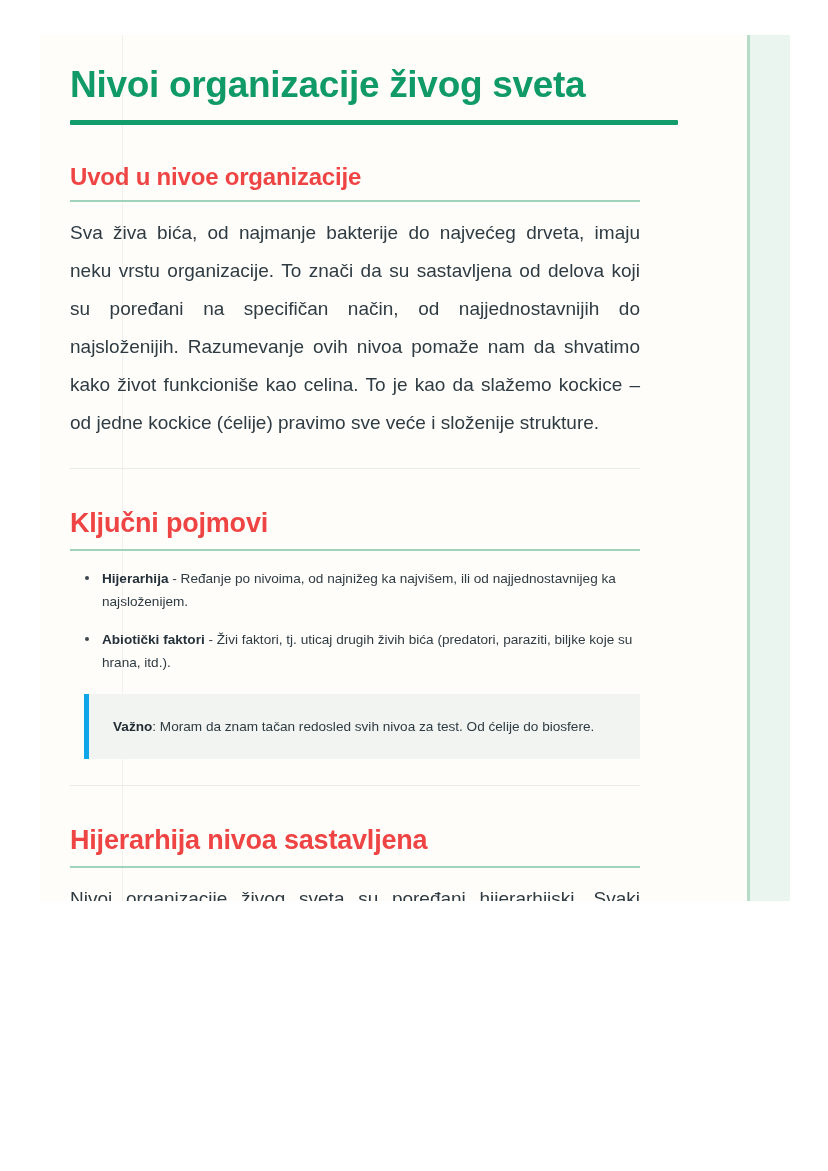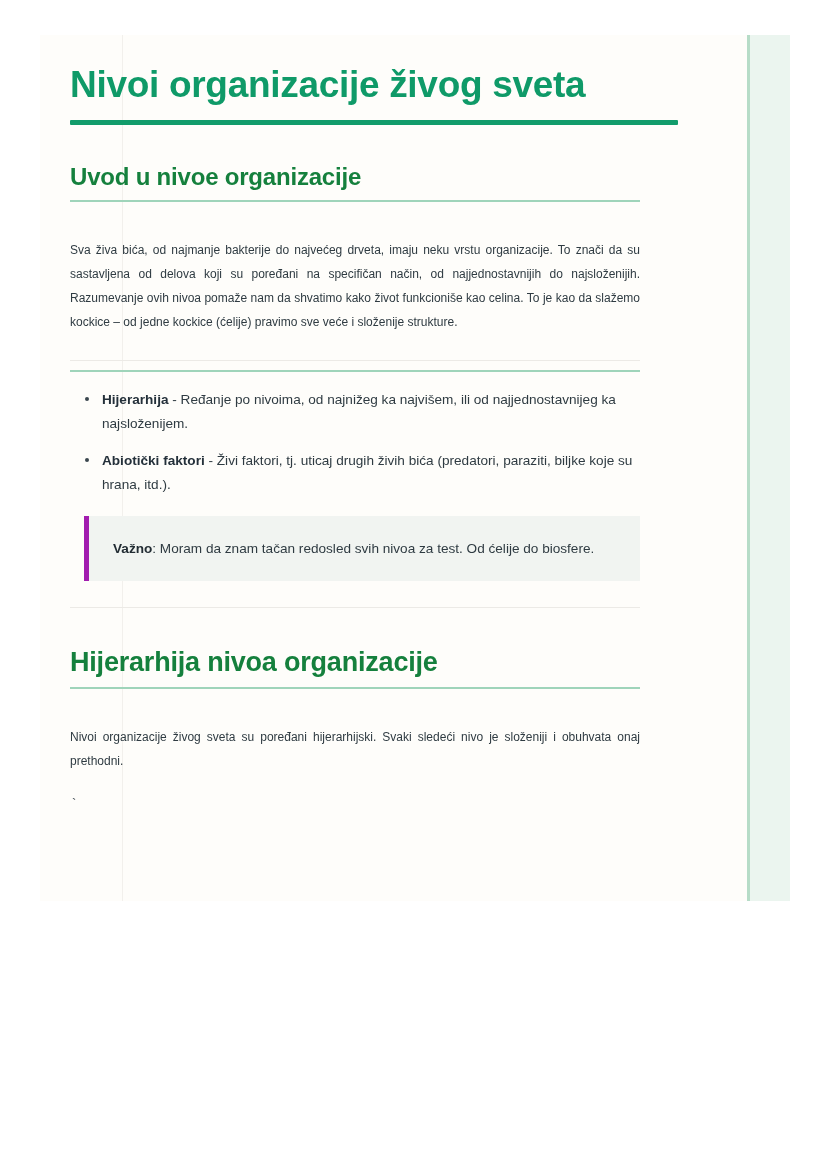--- a/index.html
+++ b/index.html
@@ -82,36 +82,36 @@
     height: 5px;
     background: #129c6b;
     border-radius: 1px;
   }
 
   h2.section-title {
     margin: 38px 0 0 0;
     font-size: 24px;
     line-height: 1.2;
     font-weight: 700;
-    color: #15803d;
+    color: #ef4444;
     letter-spacing: -0.2px;
   }
   h2.section-title.big {
     font-size: 27px;
   }
   .section-rule {
     margin-top: 9px;
     width: 570px;
     height: 2px;
     background: #9fd4ba;
   }
 
   p.body-text {
-    margin: 36px 0 0 0;
-    font-size: 12px;
+    margin: 12px 0 0 0;
+    font-size: 19px;
     line-height: 2.0;
     color: #2f3b42;
     text-align: justify;
     width: 570px;
   }
 
   ul.key-list {
     margin: 16px 0 0 0;
     padding: 0 0 0 14px;
     list-style: none;
@@ -137,21 +137,21 @@
   }
   ul.key-list li .term {
     font-weight: 700;
     color: #24303a;
   }
 
   .callout {
     margin: 20px 0 0 14px;
     width: 556px;
     background: #f1f4f1;
-    border-left: 5px solid #a21caf;
+    border-left: 5px solid #0ea5e9;
     padding: 20px 22px 20px 24px;
   }
   .callout p {
     margin: 0;
     font-size: 13.6px;
     line-height: 1.85;
     color: #2f3b42;
   }
   .callout .term { font-weight: 700; color: #222c33; }
 
@@ -199,40 +199,41 @@
       <h1 class="doc-title">Nivoi organizacije živog sveta</h1>
       <div class="title-rule"></div>
 
       <h2 class="section-title">Uvod u nivoe organizacije</h2>
       <div class="section-rule"></div>
 
       <p class="body-text">Sva živa bića, od najmanje bakterije do najvećeg drveta, imaju neku vrstu organizacije. To znači da su sastavljena od delova koji su poređani na specifičan način, od najjednostavnijih do najsloženijih. Razumevanje ovih nivoa pomaže nam da shvatimo kako život funkcioniše kao celina. To je kao da slažemo kockice – od jedne kockice (ćelije) pravimo sve veće i složenije strukture.</p>
 
       <hr class="soft-rule">
 
+      <h2 class="section-title big">Ključni pojmovi</h2>
       <div class="section-rule"></div>
 
       <ul class="key-list">
         <li>
           <span class="term">Hijerarhija</span><span> - Ređanje po nivoima, od najnižeg ka najvišem, ili od najjednostavnijeg ka najsloženijem.</span>
         </li>
         <li>
           <span class="term">Abiotički faktori</span><span> - Živi faktori, tj. uticaj drugih živih bića (predatori, paraziti, biljke koje su hrana, itd.).</span>
         </li>
       </ul>
 
       <div class="callout">
         <p>
           <span class="term">Važno</span><span>: Moram da znam tačan redosled svih nivoa za test. Od ćelije do biosfere.</span>
         </p>
       </div>
 
       <hr class="soft-rule">
 
-      <h2 class="section-title big">Hijerarhija nivoa organizacije</h2>
+      <h2 class="section-title big">Hijerarhija nivoa sastavljena</h2>
       <div class="section-rule"></div>
 
       <p class="body-text">Nivoi organizacije živog sveta su poređani hijerarhijski. Svaki sledeći nivo je složeniji i obuhvata onaj prethodni.</p>
 
       <div class="stray-mark">`</div>
 
     </div>
 
     <div class="footer-note">(c) Knowunity 2025</div>
 

